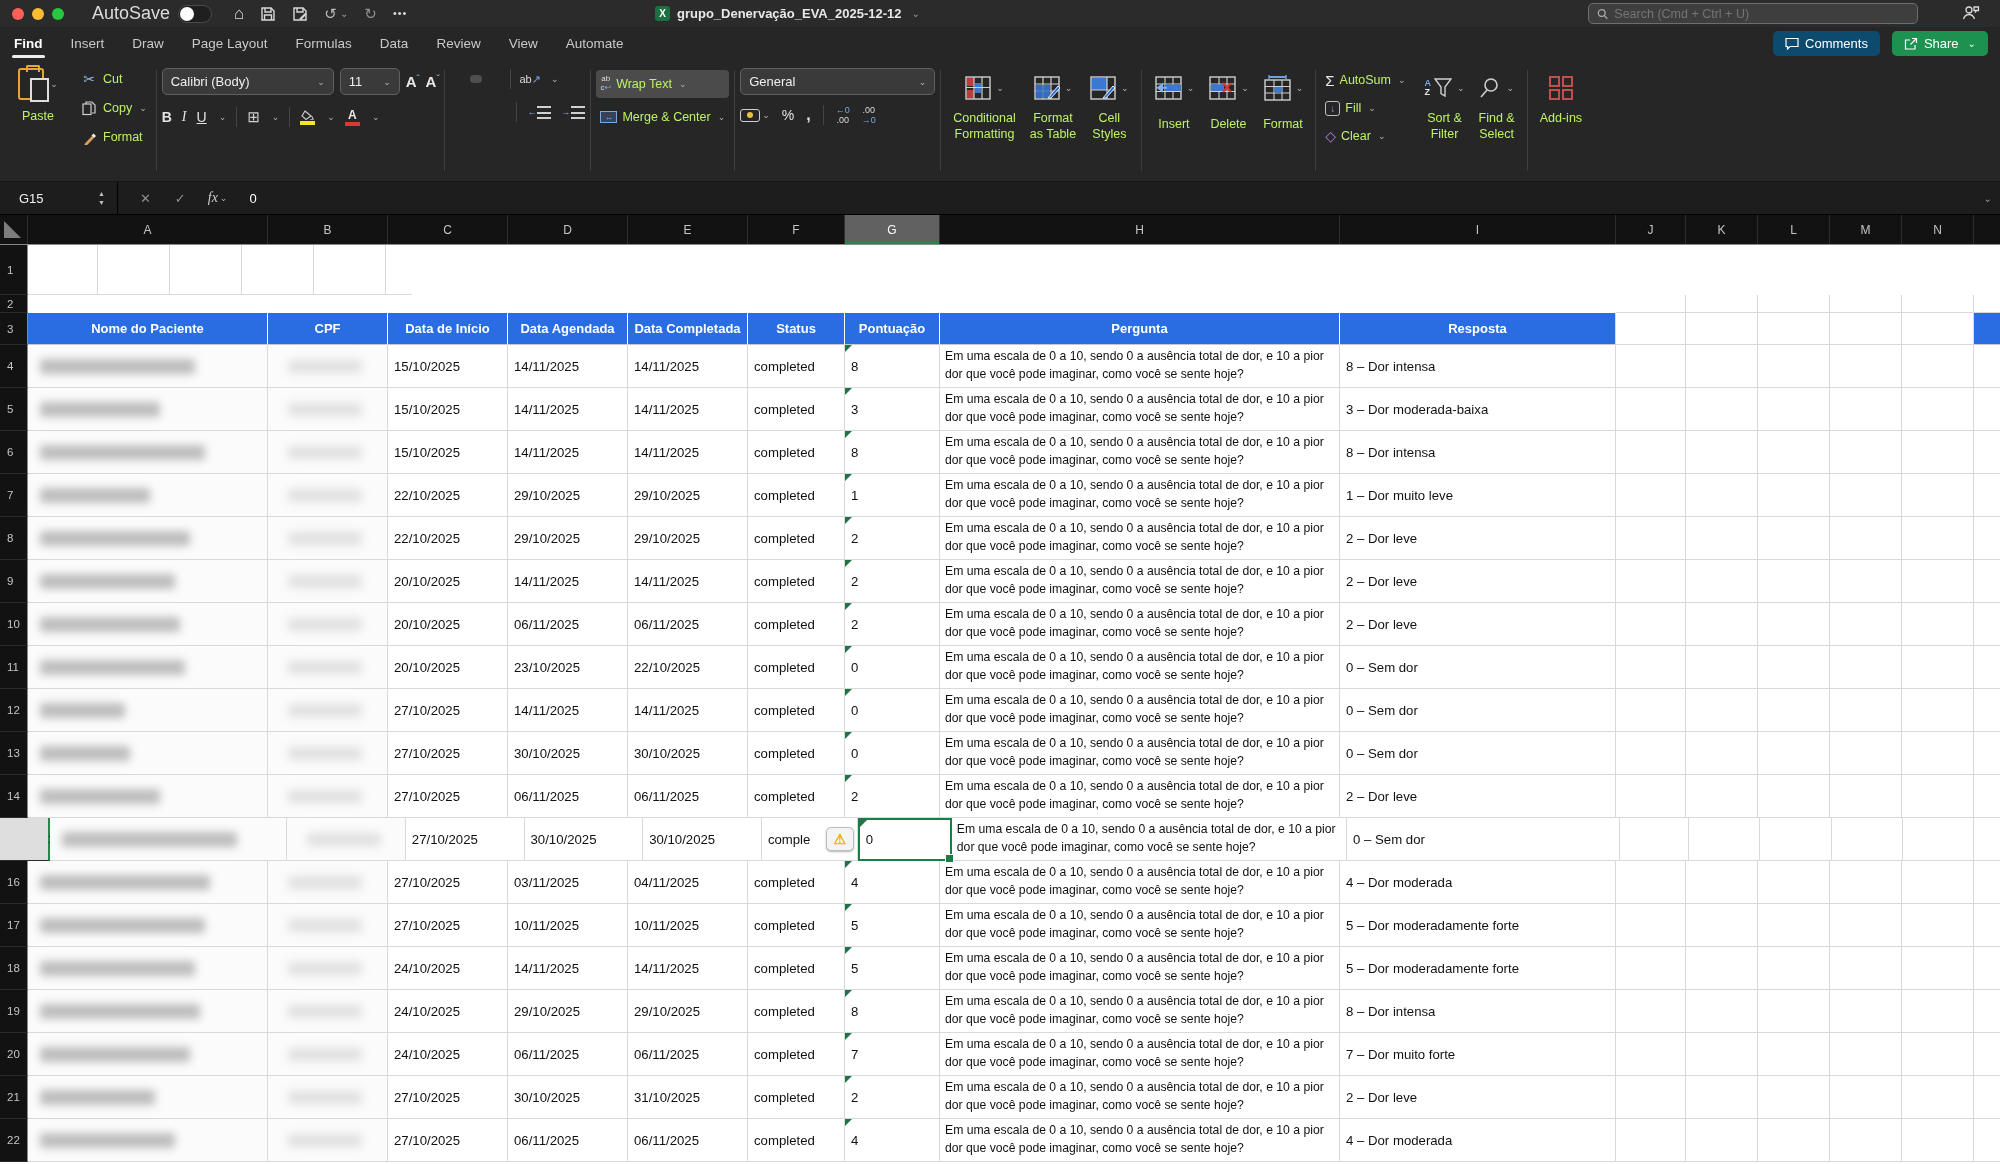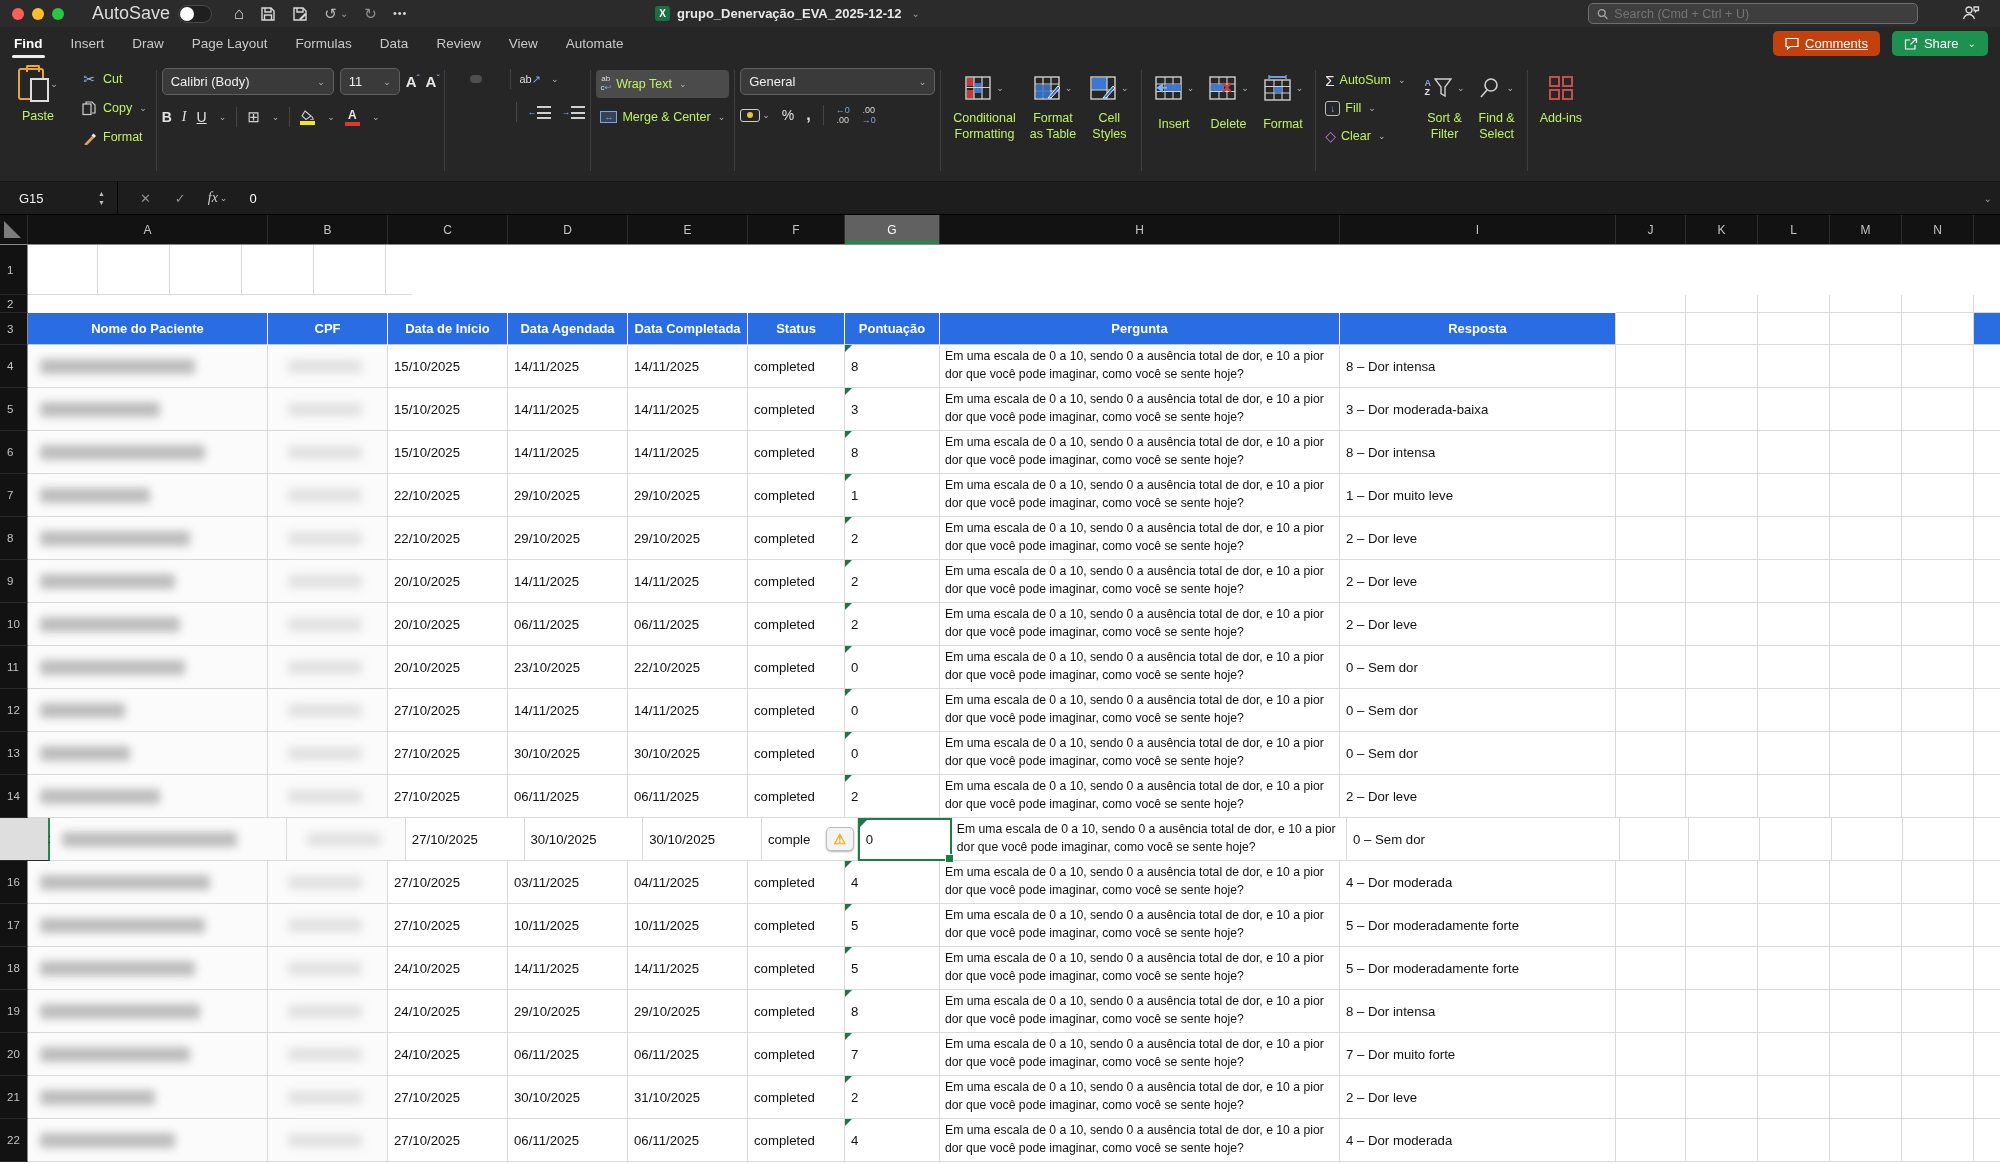--- a/index.html
+++ b/index.html
@@ -25,21 +25,21 @@
   .search-wrap input { background:transparent; border:none; outline:none; color:#b9b9b9; font-size:12.5px; width:100%; font-family:"Liberation Sans", sans-serif; }
   .person { position:absolute; left:1962px; top:4px; }
 
   
   .tabrow { position:relative; height:33px; background:#262626; display:flex; align-items:center; }
   .tab { color:#c9c9c9; font-size:13.5px; padding:0 14px; height:33px; display:flex; align-items:center; position:relative; cursor:default; }
   .tab.active { color:#fff; font-weight:bold; }
   .tab.active::after { content:""; position:absolute; left:12px; right:12px; bottom:2px; height:3px; border-radius:2px; background:#ededed; }
   .tr-right { position:absolute; right:12px; top:4px; display:flex; gap:12px; }
   .pill { height:25px; border-radius:5px; display:flex; align-items:center; gap:6px; padding:0 12px; font-size:13px; color:#fff; }
-  .pill.gray { background:#c2410c;text-decoration:underline; }
+  .pill.gray { background:#0c4a6e; }
   .pill.greenbg { background:#1d9150; }
 
   
   .ribbon { height:122px; background:#262626; border-bottom:1px solid #161616; display:flex; align-items:stretch; padding:4px 6px 2px 10px; color:#e3e3e3; }
   .rsep { width:1px; background:#3f3f3f; margin:6px 5px 8px 5px; }
   .rgroup { display:flex; flex-direction:column; }
   .rlabel { font-size:12.5px; color:#bef264; }
   .small-chev { color:#b5b5b5; font-size:9px; margin-left:2px; }
   .rbtn { display:flex; align-items:center; gap:5px; padding:2px 4px; border-radius:4px; }
   .rbtn.hl { background:#4b4b4b; }

